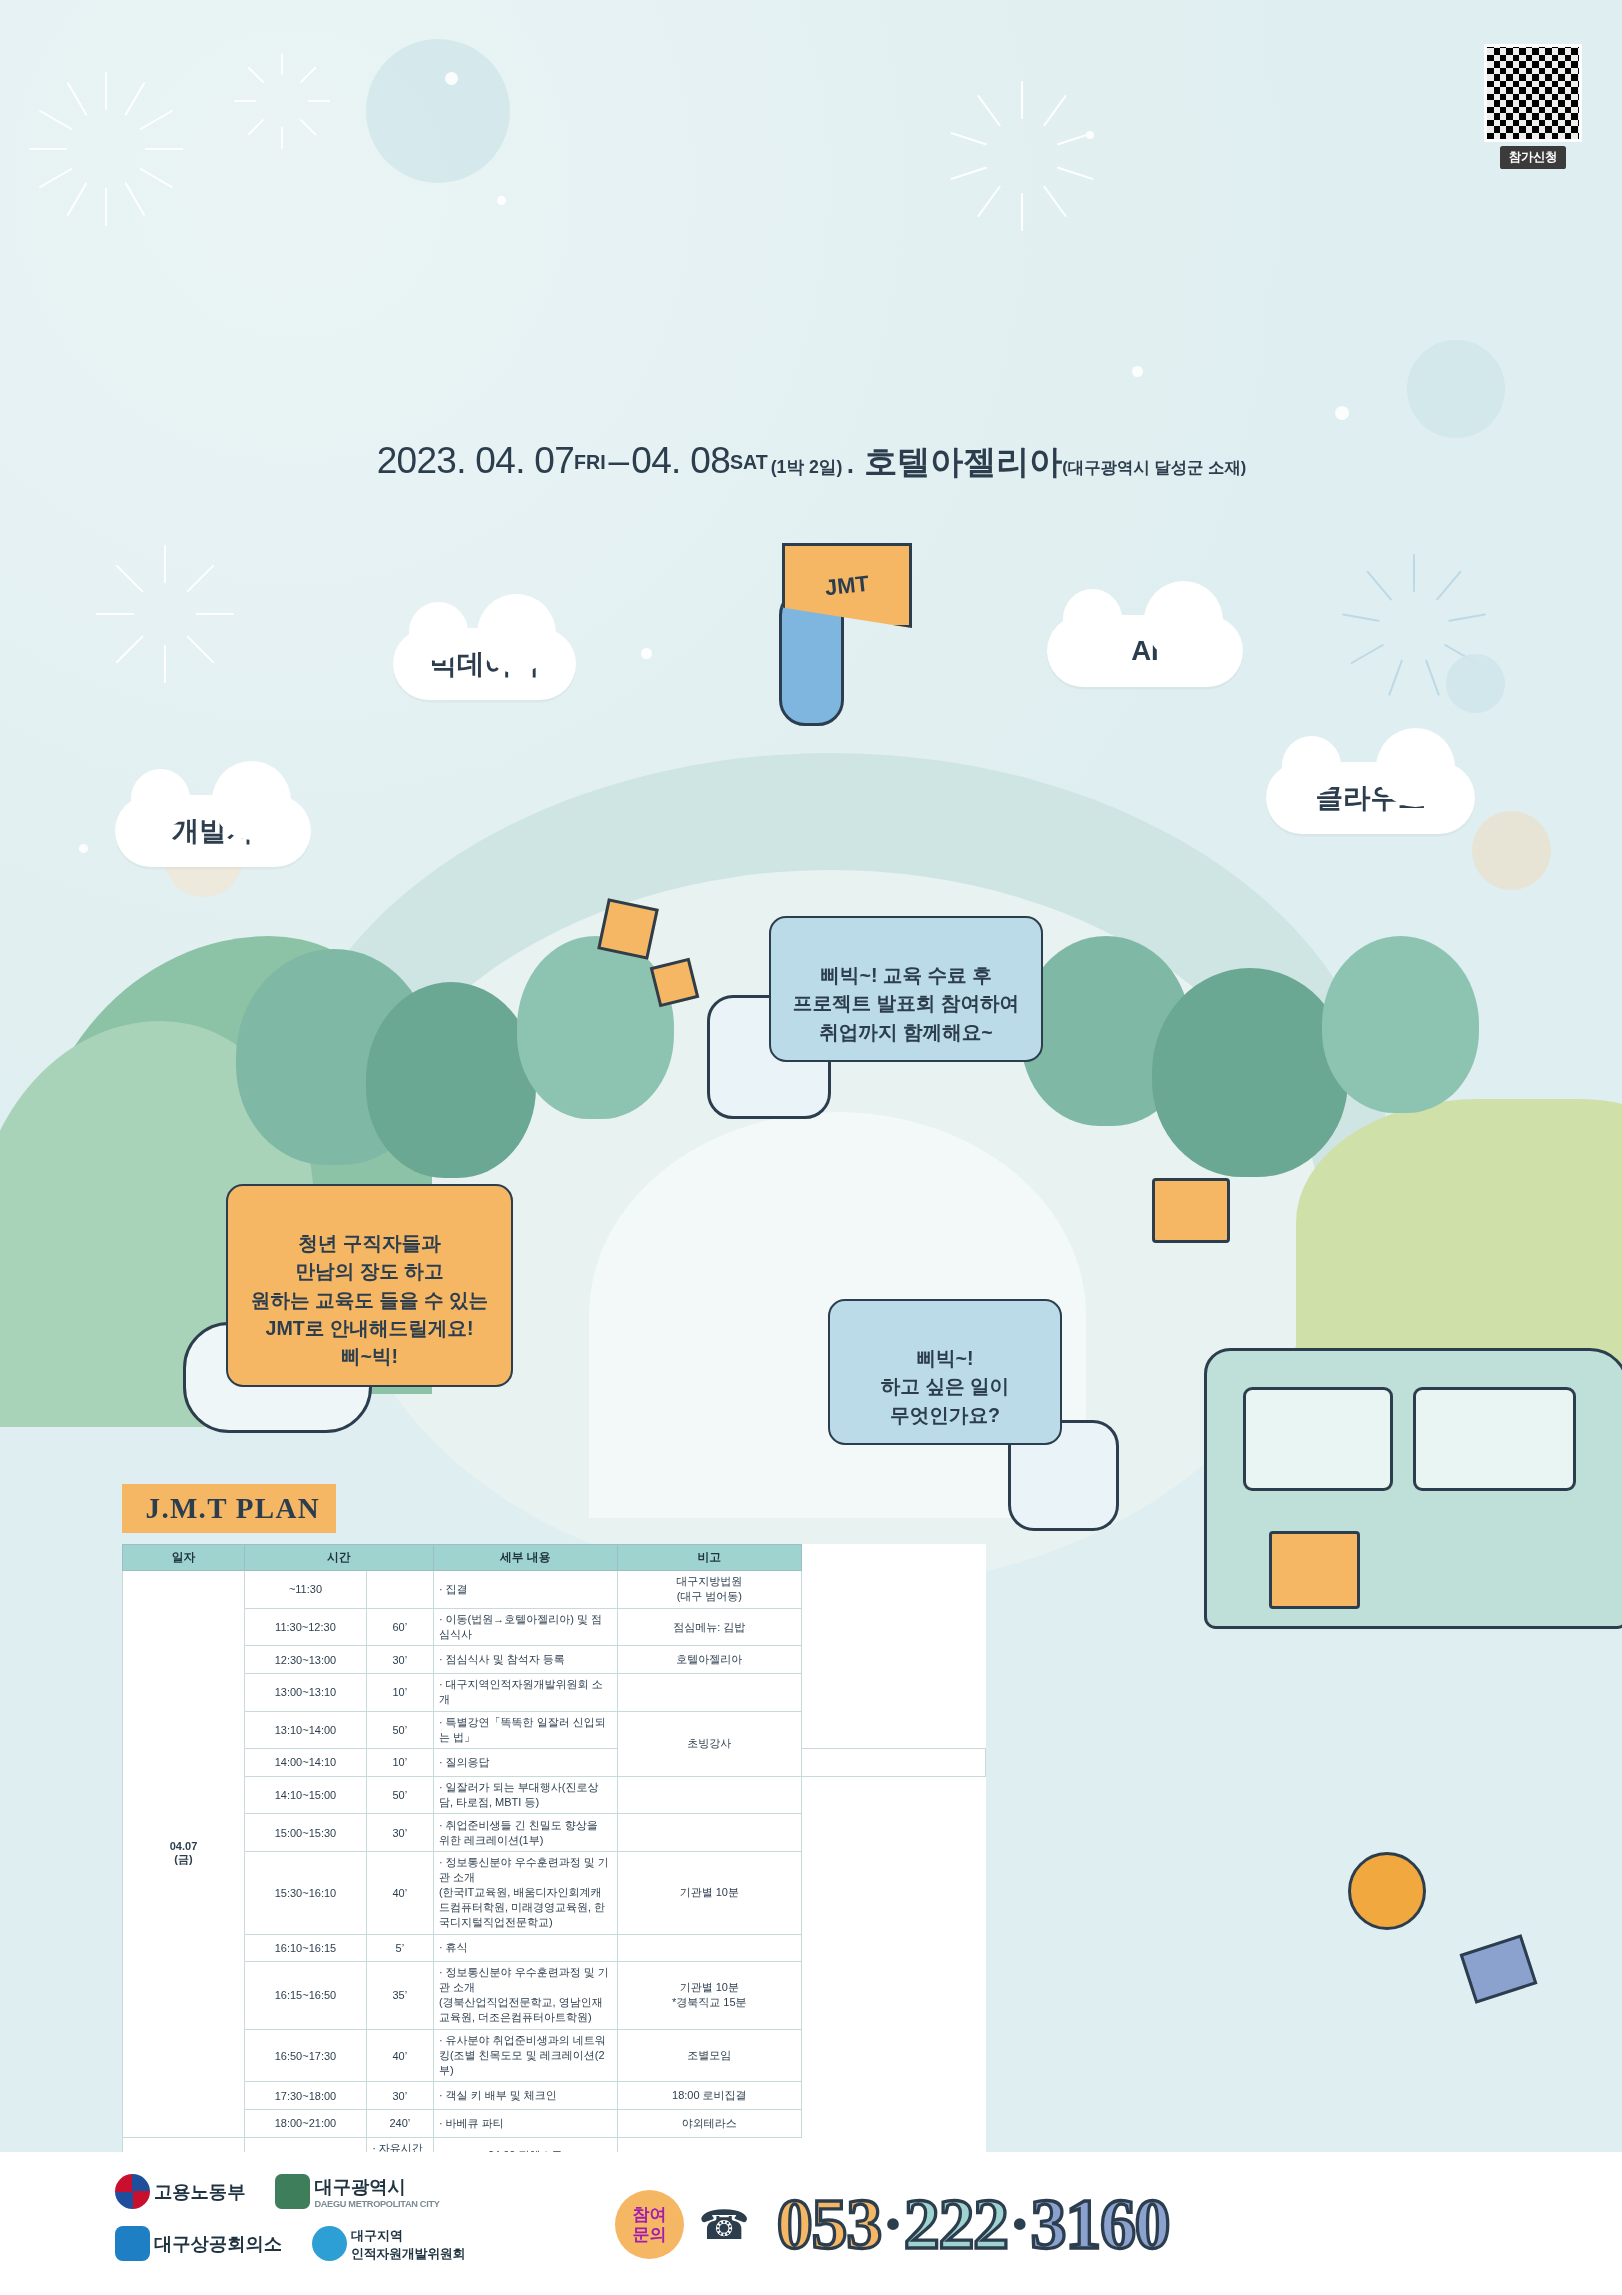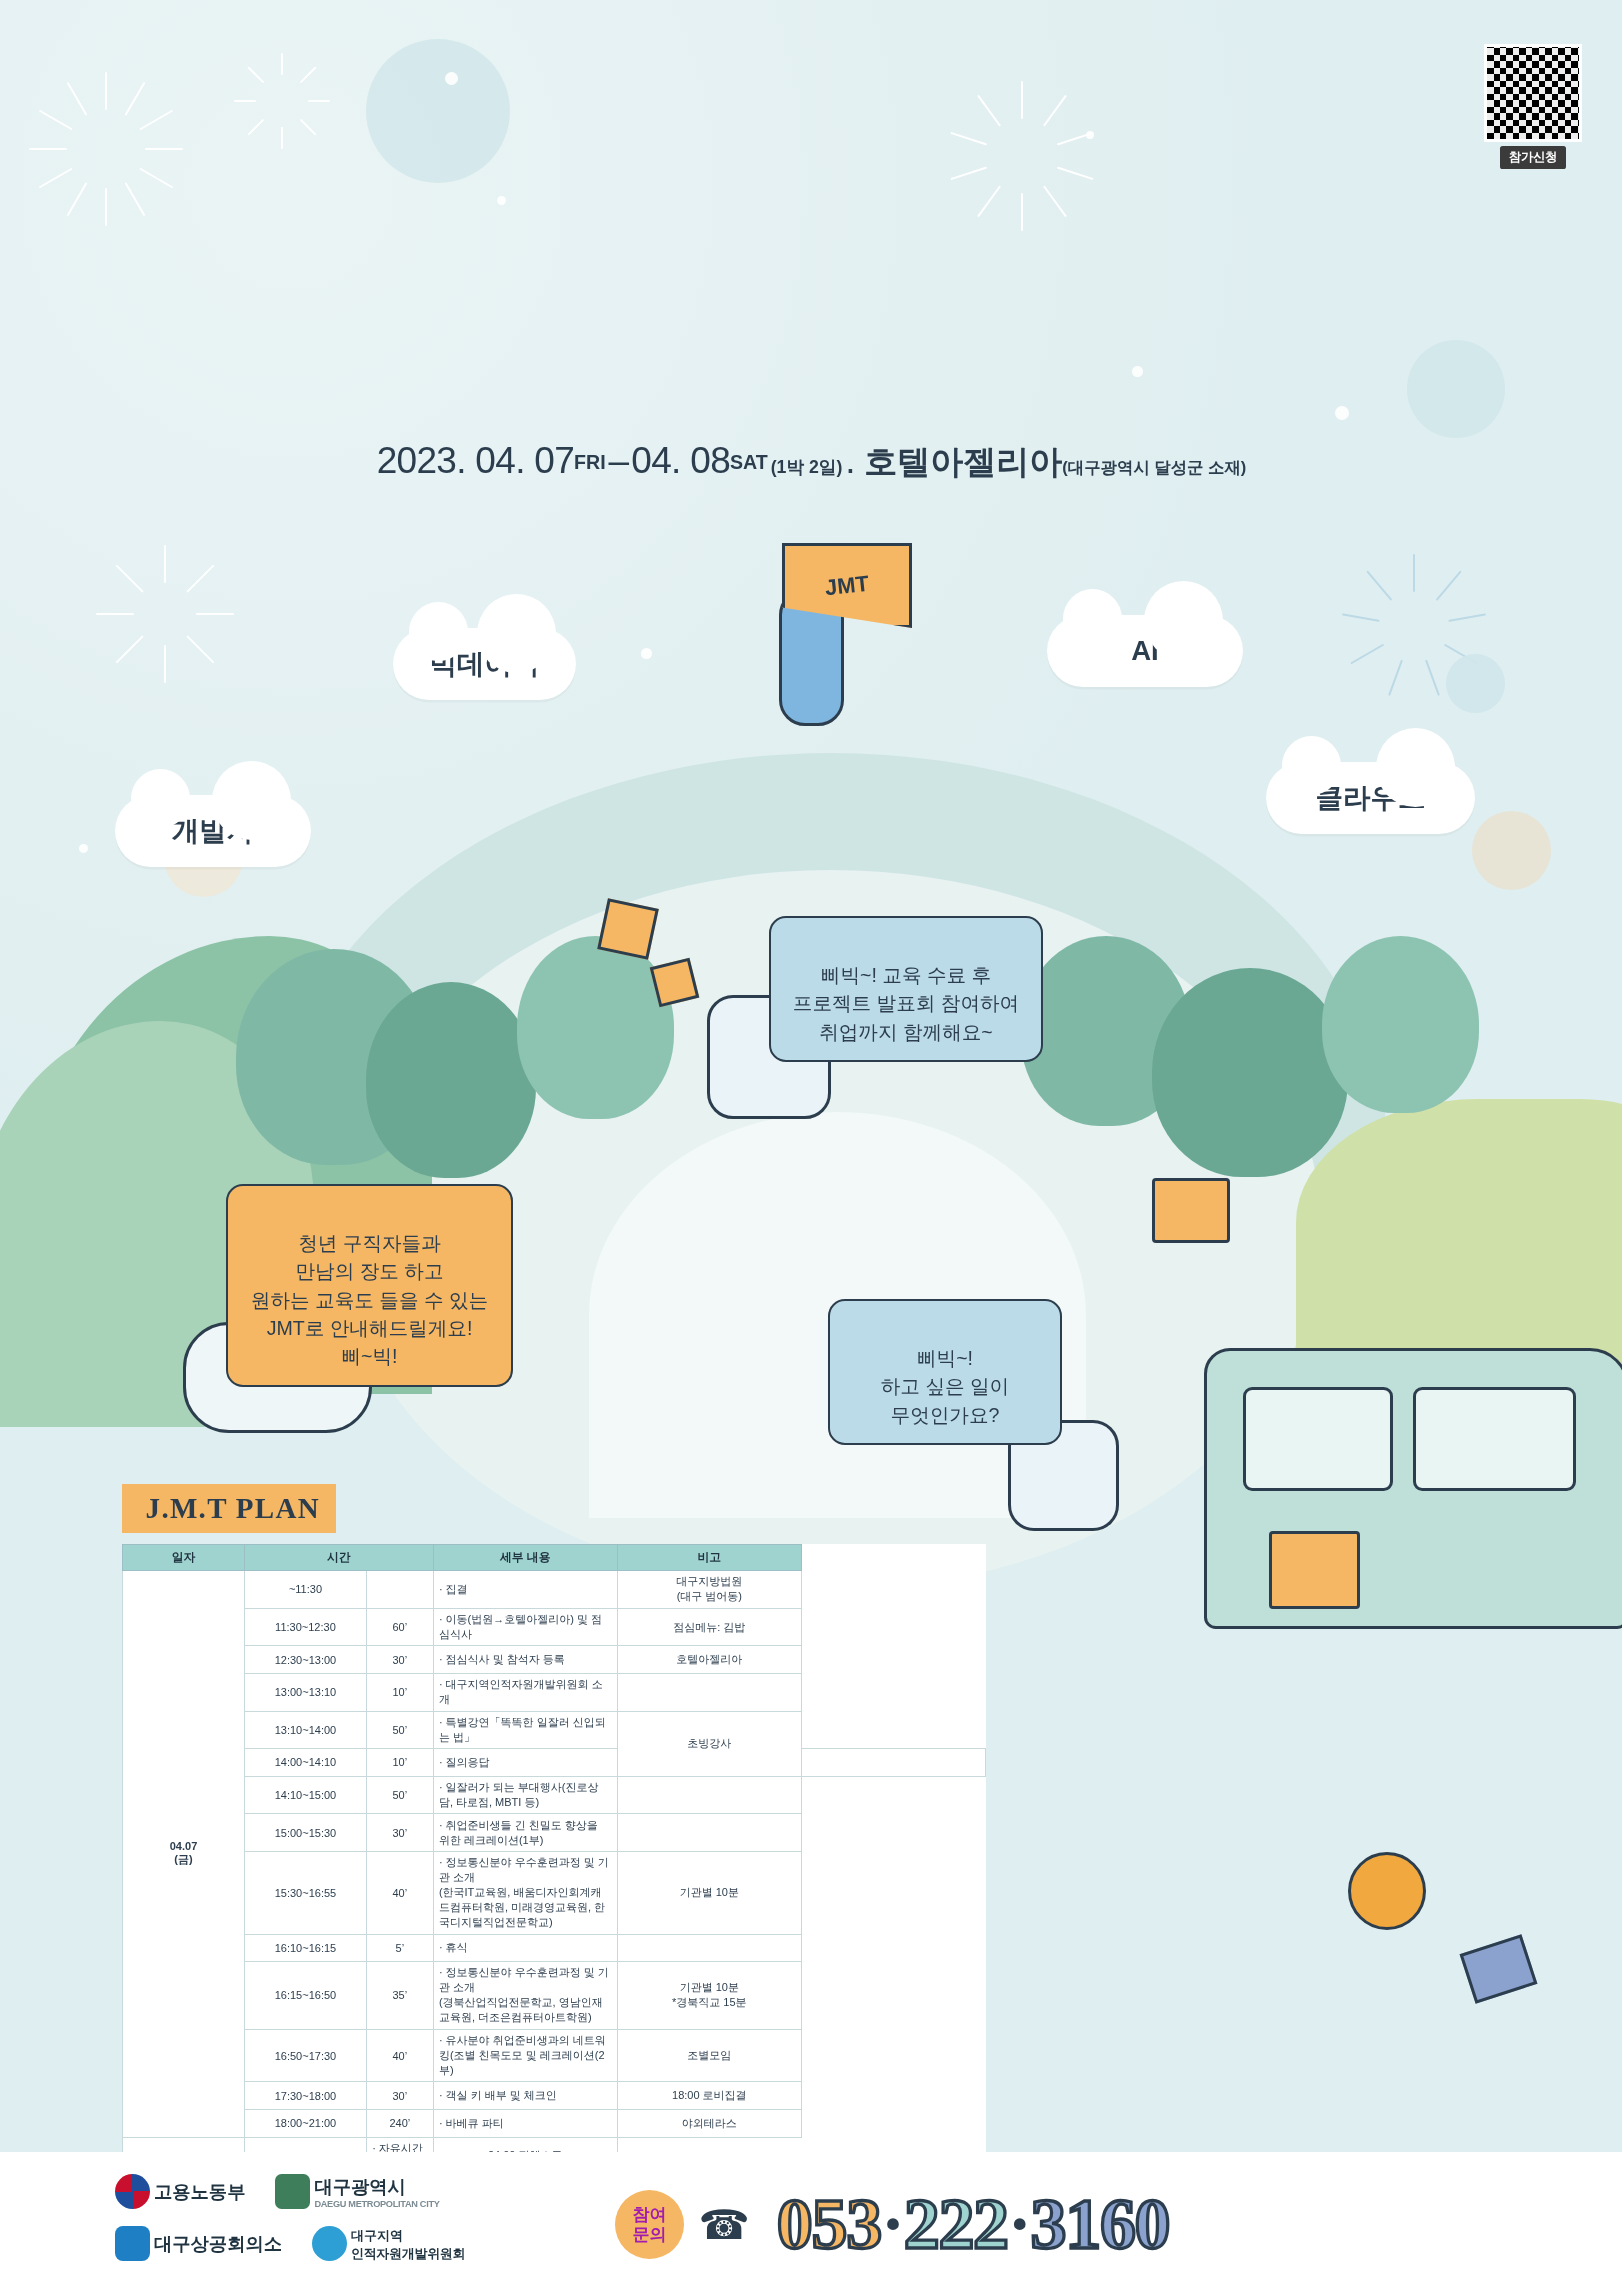--- a/index.html
+++ b/index.html
@@ -51,21 +51,21 @@
   .cloud:before,.cloud:after{content:"";position:absolute;background:#fff;border-radius:50%;}
   .cloud:before{width:59px;height:59px;left:15.7px;top:-26px;}
   .cloud:after{width:79px;height:79px;right:19.6px;top:-34px;}
 
   
   .hill{position:absolute;border-radius:50%;}
   .road{position:absolute;}
 
   
   .bubble{position:absolute;border-radius:17px;border:2.6px solid #2c3e4e;padding:14.4px 17px;
-          color:#2c3e4e;font-weight:normal;line-height:1.45;text-align:center;}
+          color:#2c3e4e;font-weight:bold;line-height:1.45;text-align:center;}
 
   
   .plan-banner{position:absolute;left:122px;top:1484px;}
   .plan-banner .ribbon{
     background:#f5b764;color:#2c3e4e;font-family:"Liberation Serif",serif;font-weight:bold;
     font-size:29px;letter-spacing:1.3px;padding:7.9px 38px 7.9px 23.6px;display:inline-block;position:relative;}
   .plan-banner .ribbon:after{content:"";position:absolute;right:0;top:0;border-left:22px solid #dfeef0;border-top:0 solid transparent;height:100%;width:0;}
 
   table.plan{position:absolute;left:122px;top:1544px;width:864px;border-collapse:collapse;
              background:#fff;font-size:11px;color:#2c3e4e;}
@@ -330,21 +330,21 @@
           <td class="detail" style="white-space: pre-line;">· 일잘러가 되는 부대행사(진로상담, 타로점,  MBTI 등)</td>
           <td class="note" style="white-space: pre-line;"></td>
         </tr>
         <tr>
           <td class="time c">15:00~15:30</td>
           <td class="dur c">30’</td>
           <td class="detail" style="white-space: pre-line;">· 취업준비생들 긴 친밀도 향상을 위한 레크레이션(1부)</td>
           <td class="note" style="white-space: pre-line;"></td>
         </tr>
         <tr>
-          <td class="time c">15:30~16:55</td>
+          <td class="time c">15:30~16:10</td>
           <td class="dur c">40’</td>
           <td class="detail" style="white-space: pre-line;">· 정보통신분야 우수훈련과정 및 기관 소개
   (한국IT교육원, 배움디자인회계캐드컴퓨터학원, 미래경영교육원, 한국디지털직업전문학교)</td>
           <td class="note" style="white-space: pre-line;">기관별 10분</td>
         </tr>
         <tr>
           <td class="time c">16:10~16:15</td>
           <td class="dur c">5’</td>
           <td class="detail" style="white-space: pre-line;">· 휴식</td>
           <td class="note" style="white-space: pre-line;"></td>

